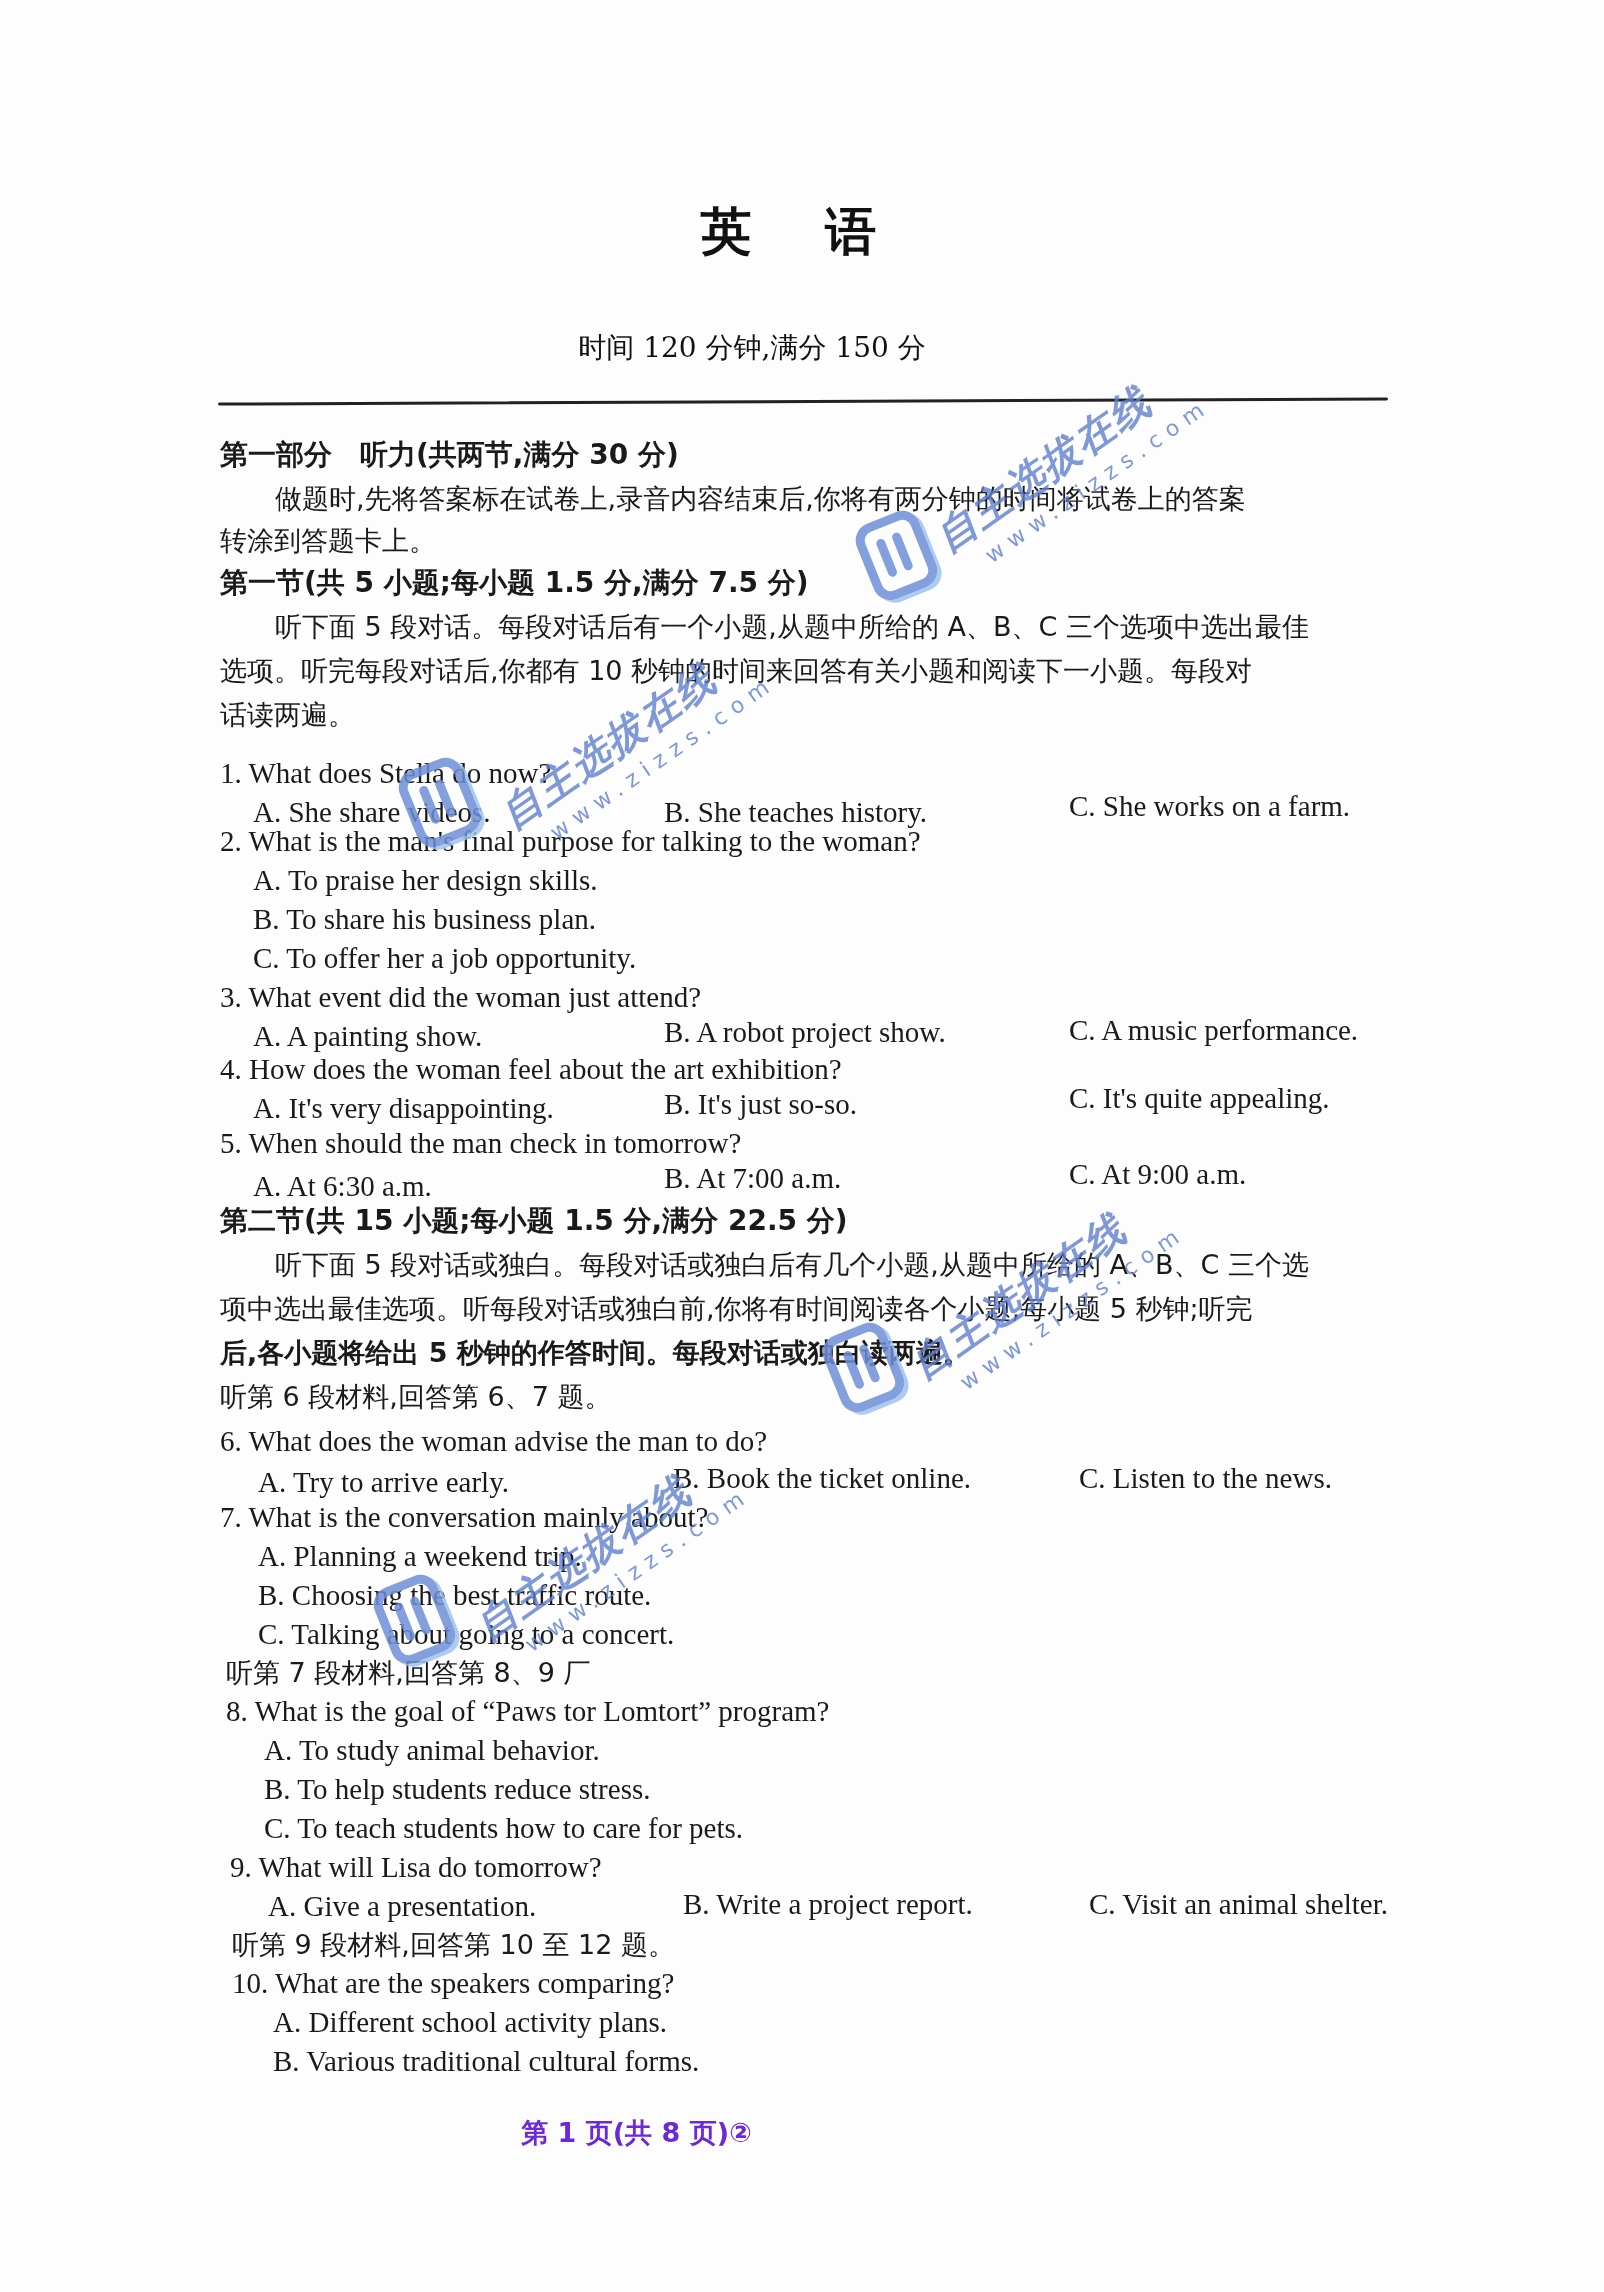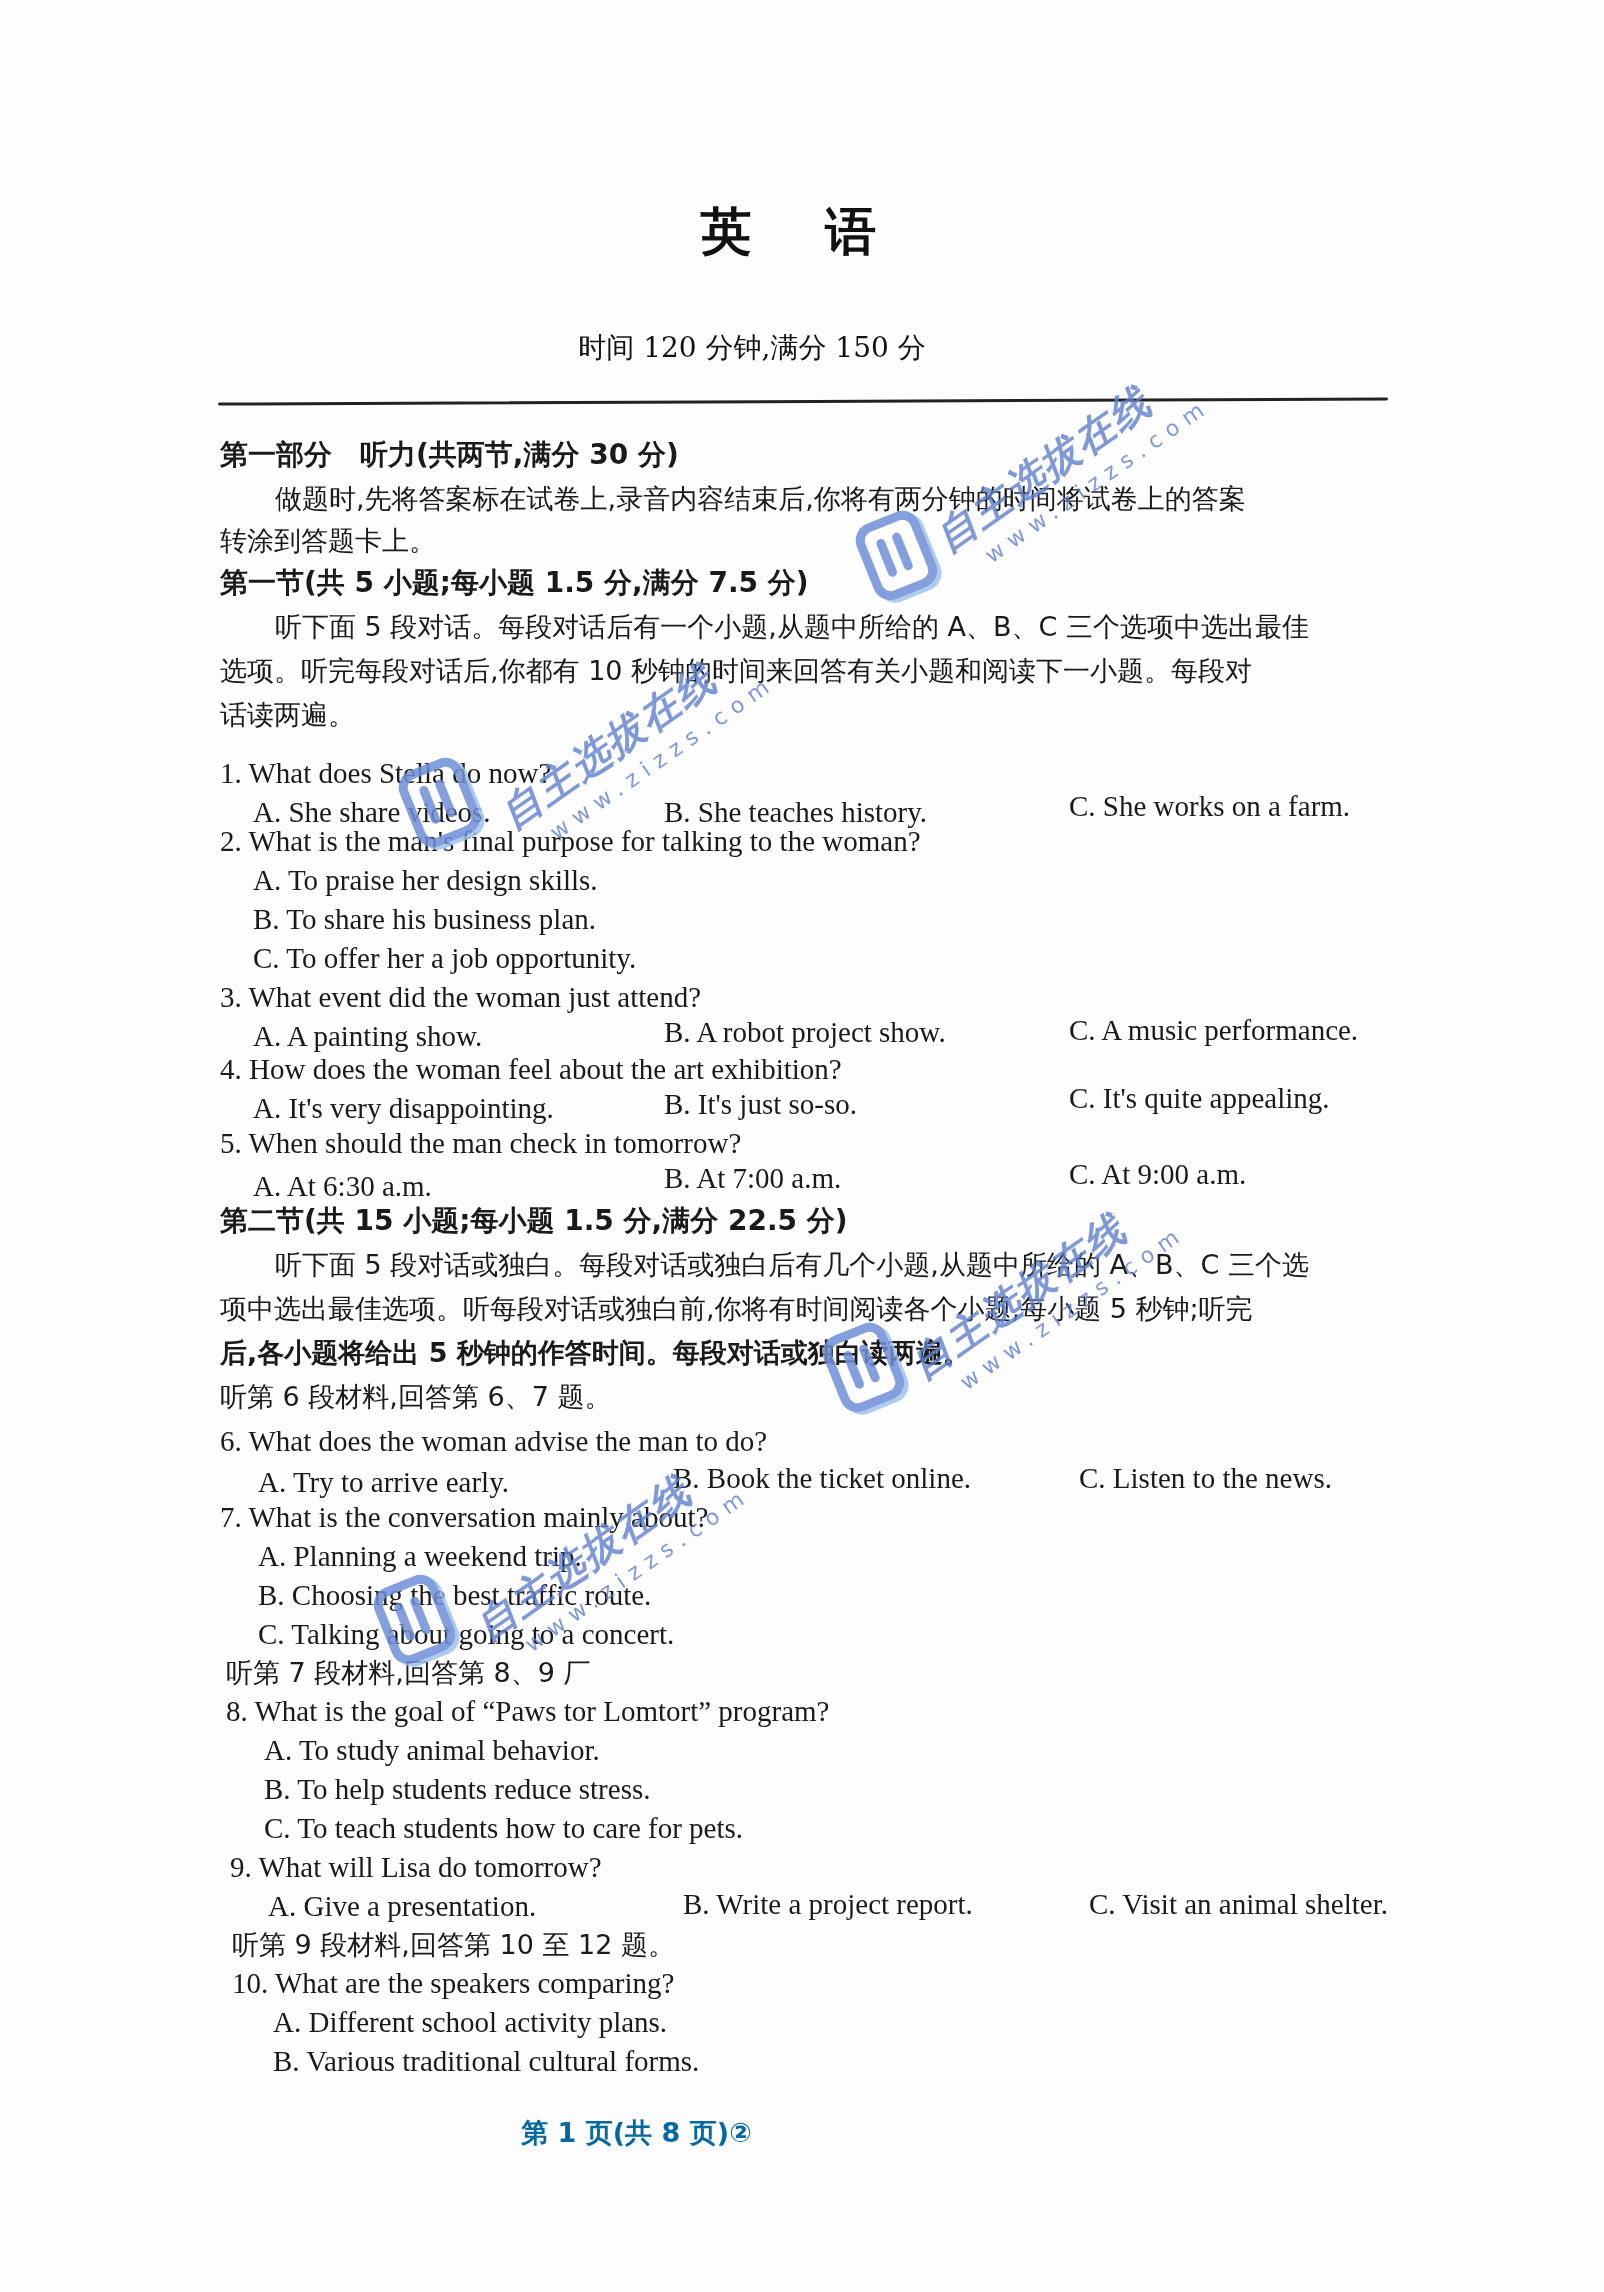--- a/index.html
+++ b/index.html
@@ -108,21 +108,21 @@
   }
   .footer {
     position: absolute;
     top: 2115px;
     left: 0;
     width: 1273px;
     text-align: center;
     font-family: "DejaVu Sans", sans-serif;
     font-weight: bold;
     font-size: 27px;
-    color: #0369a1;
+    color: #6d28d9;
   }
   
   .wm {
     position: absolute;
     pointer-events: none;
   }
   .wm-logo {
     width: 67px;
     height: 81px;
     border: 9px solid #6f8fd8;

